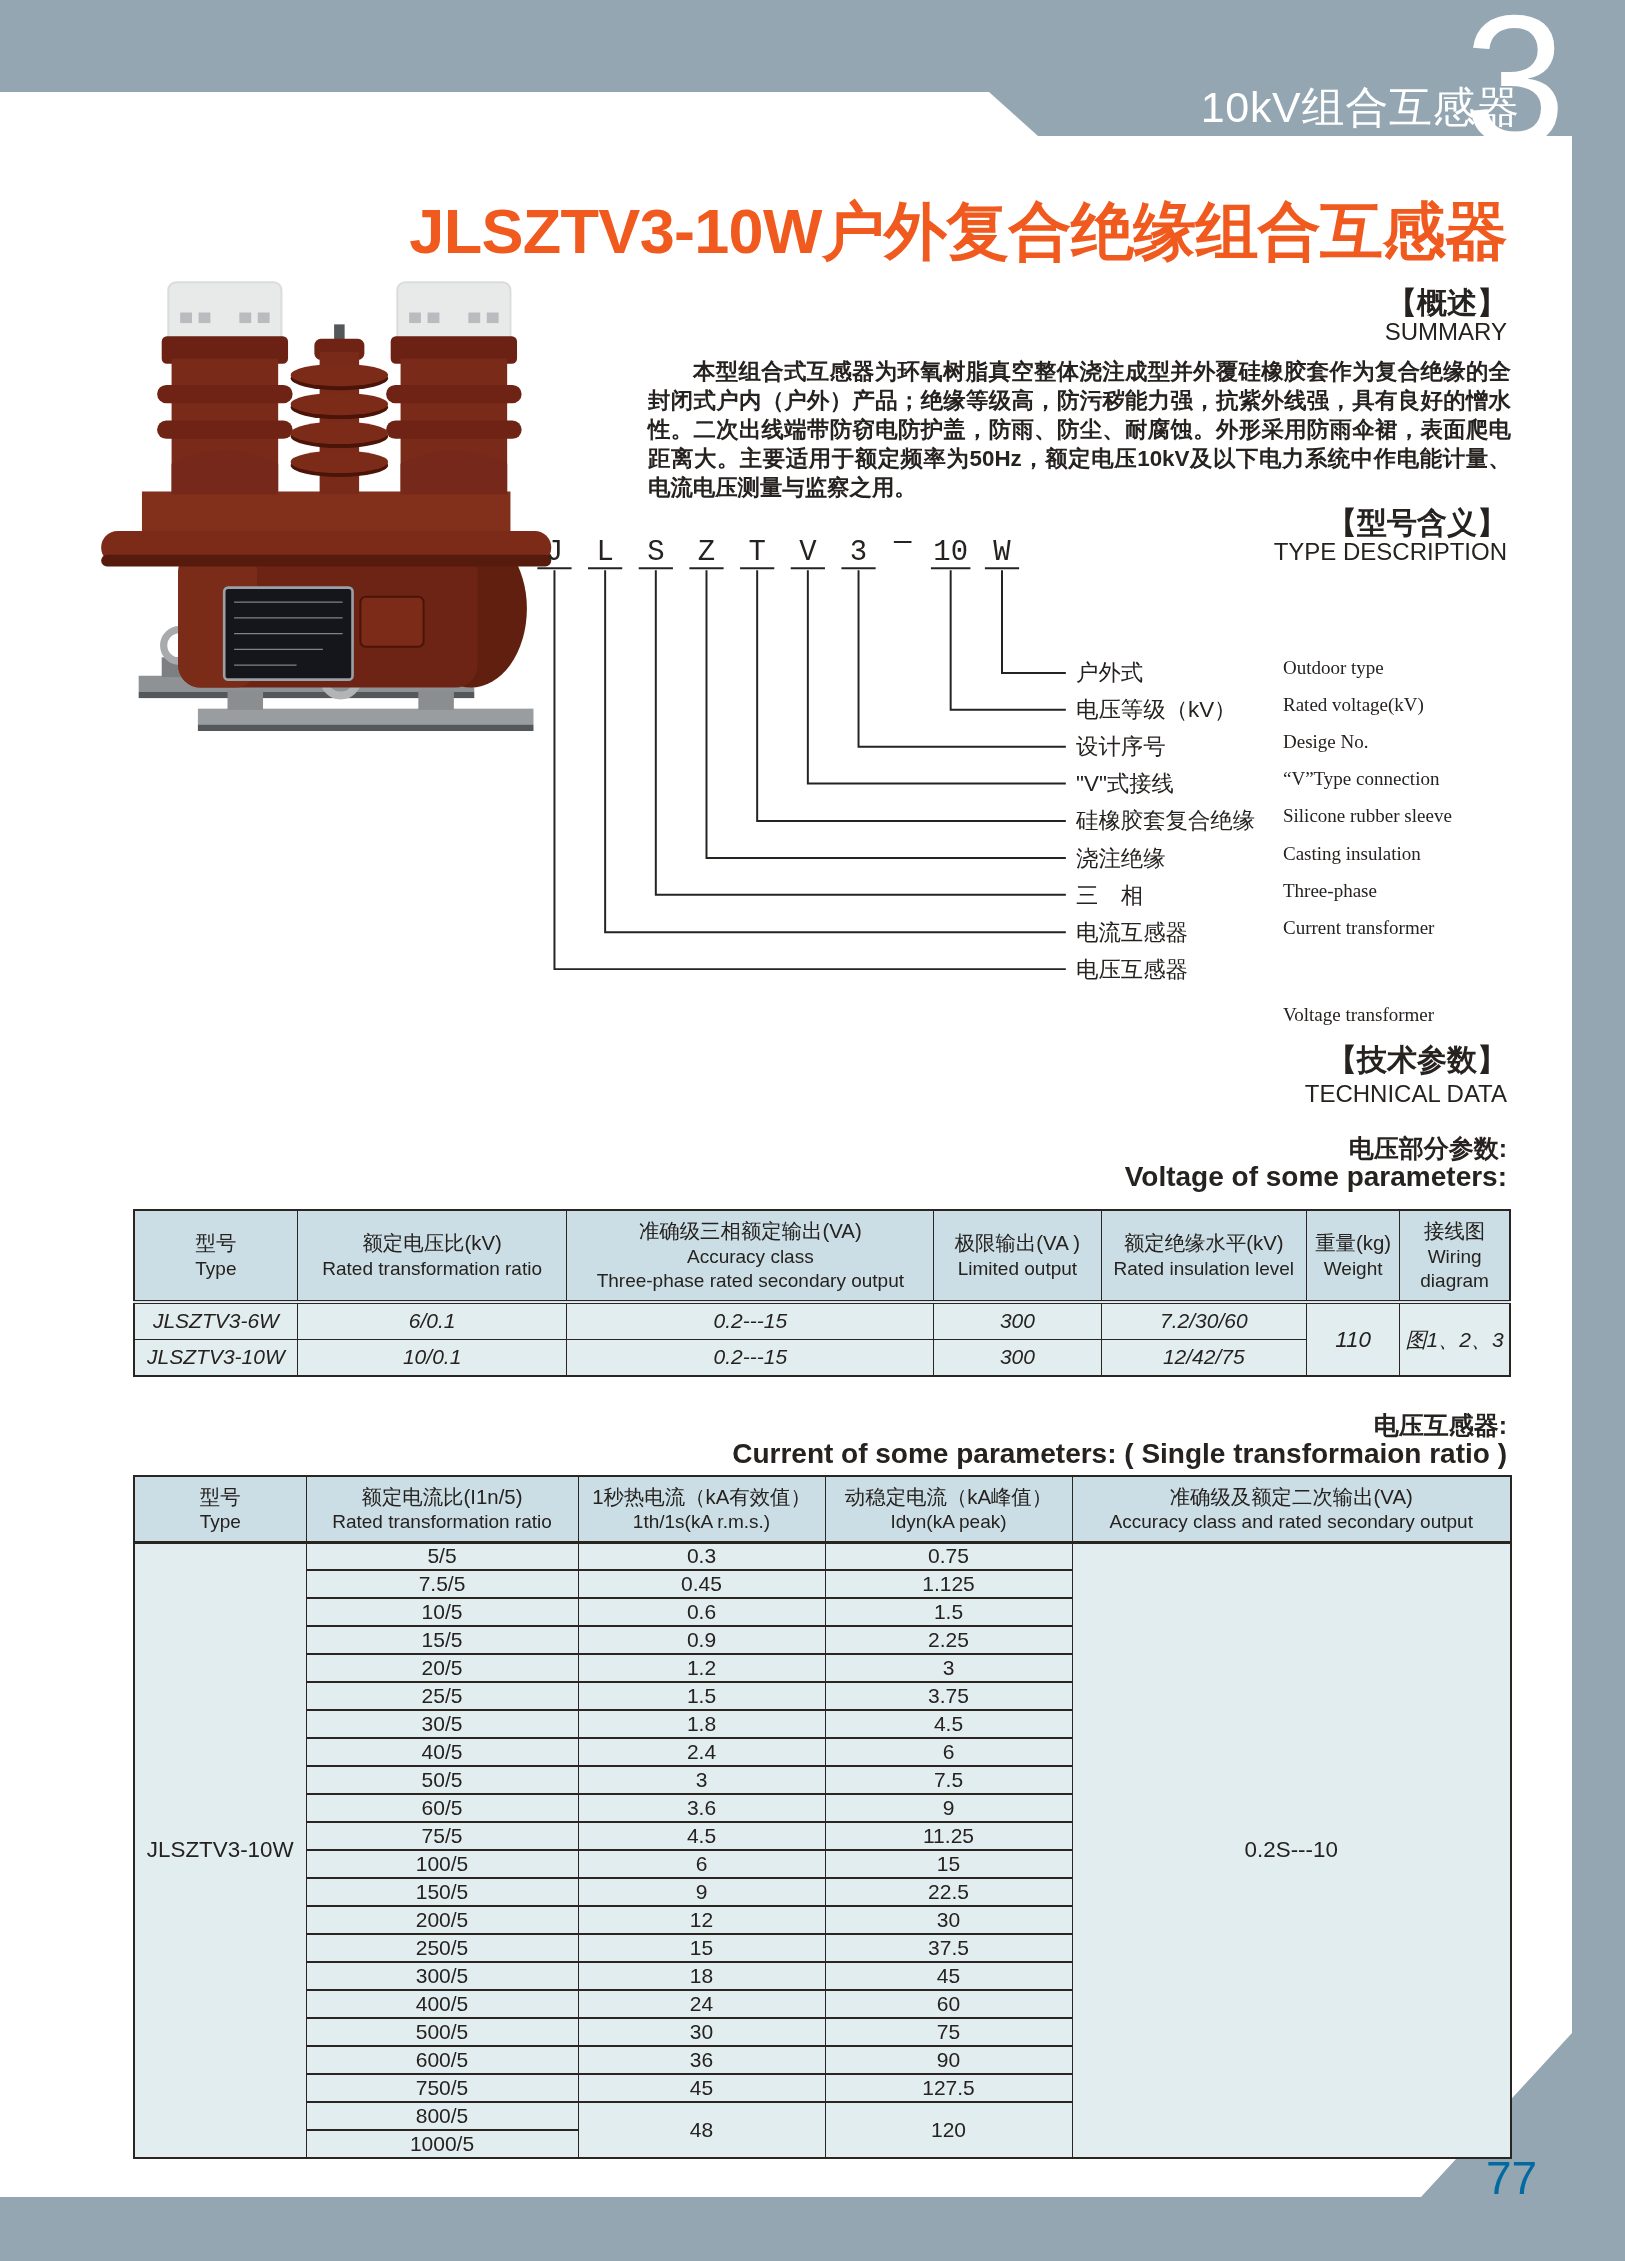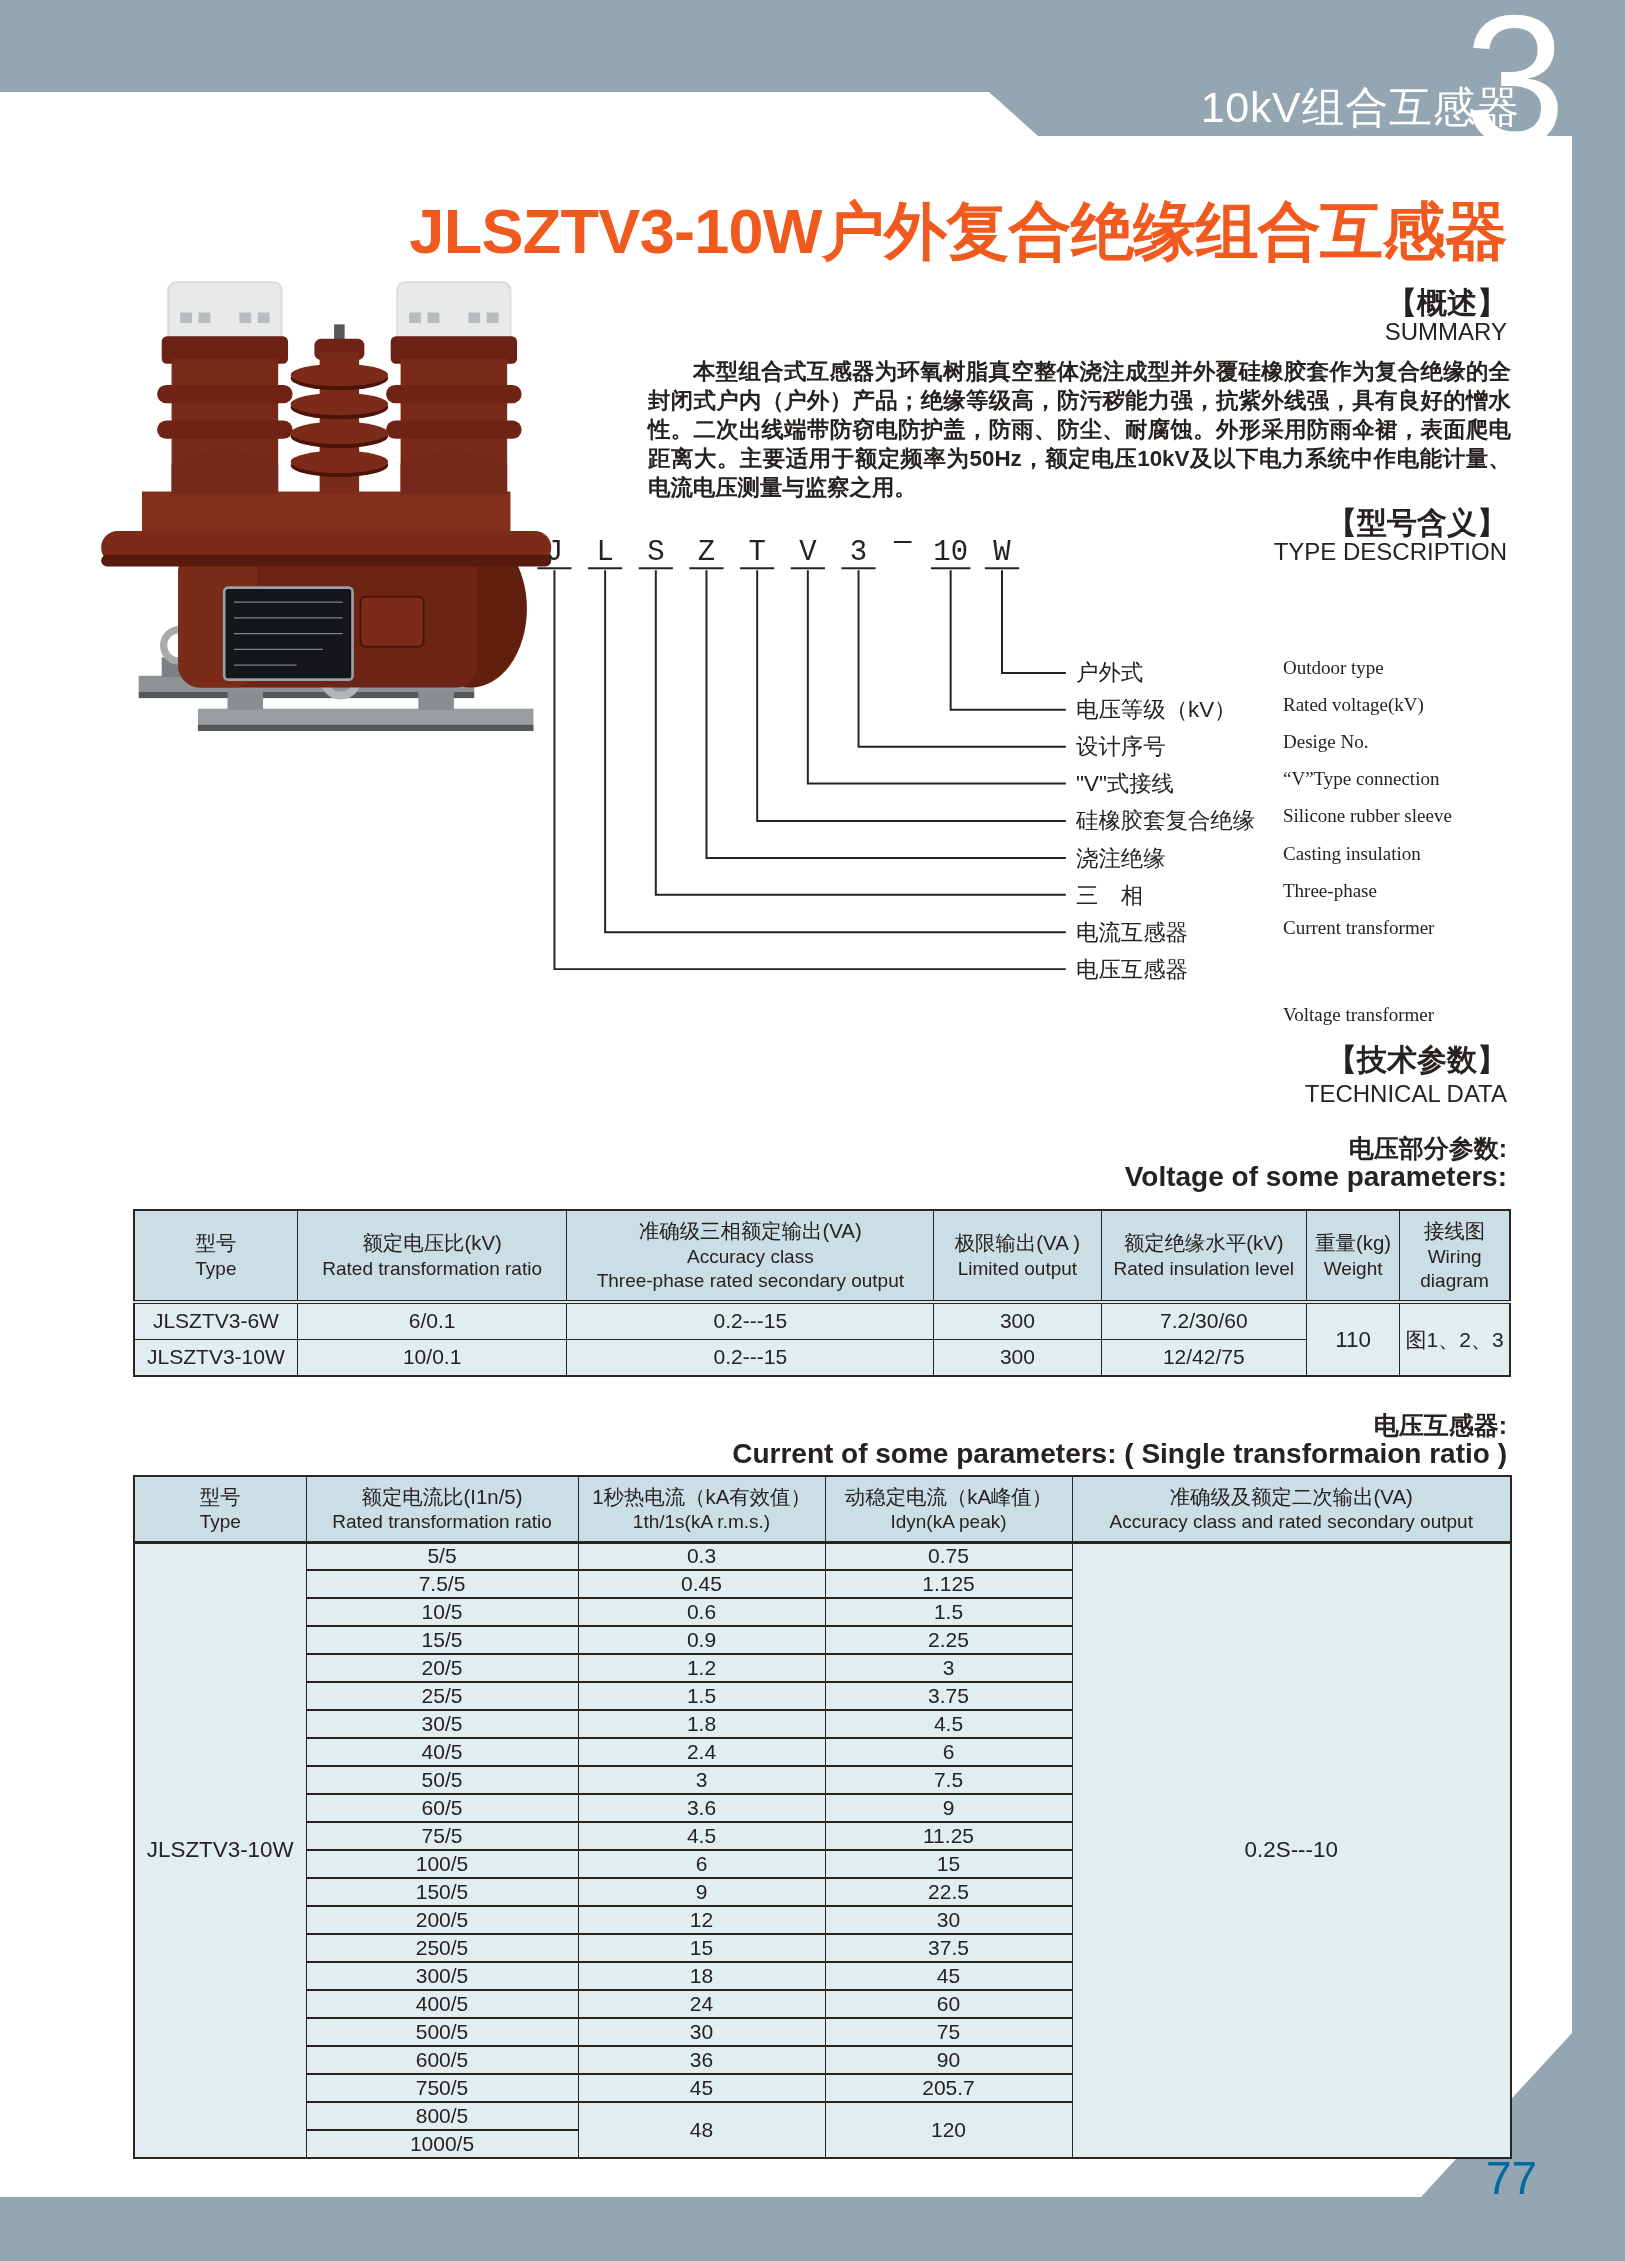--- a/index.html
+++ b/index.html
@@ -48,21 +48,21 @@
 
   
   .tlabel-cn { position:absolute; left:1076px; font-size:22.4px; color:#262220; white-space:nowrap; }
   .tlabel-en { position:absolute; left:1283px; font-size:19px; font-family:"Liberation Serif", serif; color:#262220; white-space:nowrap; }
 
   
   table { border-collapse:collapse; table-layout:fixed; }
   th,td { padding:0; text-align:center; vertical-align:middle; border:1.3px solid #2b2522; }
   .vtable { position:absolute; left:133px; top:1209px; width:1378px; background:#e2edf0; border:2.6px solid #2b2522; }
   .vtable thead tr { height:92px; }
-  .vtable tbody tr { height:37px; }
+  .vtable tbody tr { height:37px;font-style:italic; }
   .vtable th { background:#cbdee5; border-bottom:4.6px double #2b2522; font-weight:normal; }
   .ctable { position:absolute; left:133px; top:1475px; width:1378px; background:#e2edf0; border:2.6px solid #2b2522; }
   .ctable thead tr { height:66px; }
   .ctable tbody tr { height:28px; }
   .ctable th { background:#cbdee5; border-bottom:3.3px solid #2b2522; font-weight:normal; }
   .ctable td { border-width:2px 1.3px; }
   .hcn { font-size:20.4px; line-height:1.3; }
   .hen { font-size:19px; line-height:1.25; }
   td { font-size:21px; }
   .big-cell { font-size:22.4px; }
@@ -423,21 +423,21 @@
           <td>75</td>
         </tr>
       <tr>
           <td>600/5</td>
           <td>36</td>
           <td>90</td>
         </tr>
       <tr>
           <td>750/5</td>
           <td>45</td>
-          <td>205.7</td>
+          <td>127.5</td>
         </tr>
       <tr>
         <td>800/5</td>
         <td rowspan="2">48</td>
         <td rowspan="2">120</td>
       </tr>
       <tr>
         <td>1000/5</td>
       </tr>
     </tbody>

